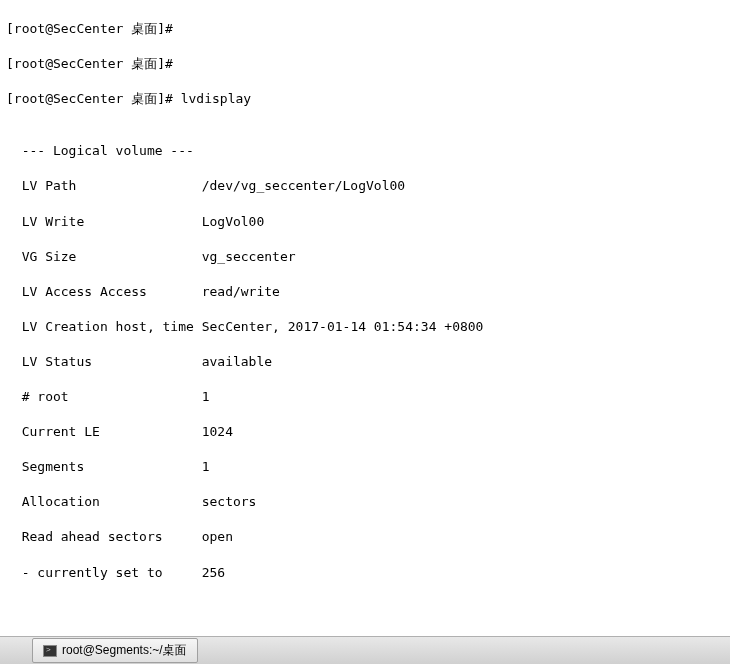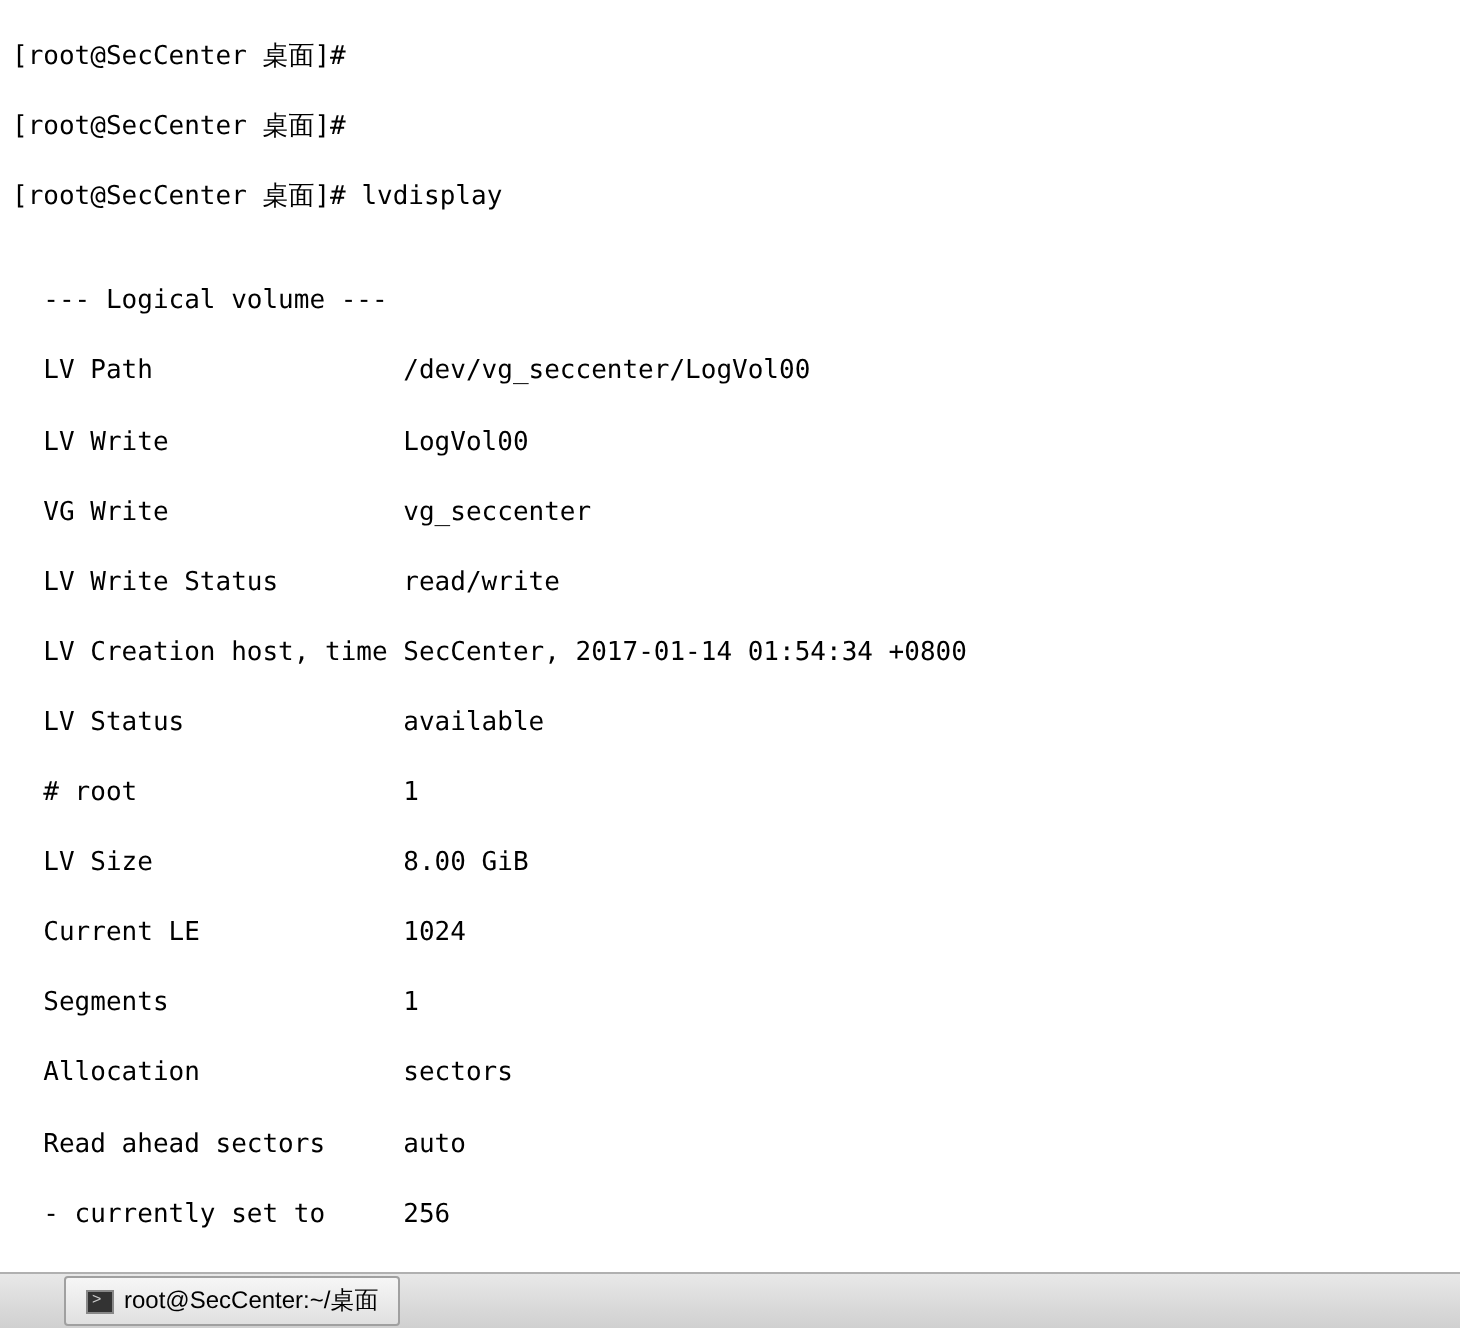--- a/index.html
+++ b/index.html
@@ -68,33 +68,32 @@
 <body>
 
 <div class="terminal">
 <div>[root@SecCenter 桌面]#</div>
 <div>[root@SecCenter 桌面]#</div>
 <div>[root@SecCenter 桌面]# lvdisplay</div>
 <div>
 <div>  --- Logical volume ---</div>
 <div><span class="pad-keys">  LV Path</span><span>/dev/vg_seccenter/LogVol00</span></div>
 <div><span class="pad-keys">  LV Write</span><span>LogVol00</span></div>
-<div><span class="pad-keys">  VG Write</span><span>vg_seccenter</span></div>
-<div><span class="pad-keys">  LV Write Status</span><span>read/write</span></div>
+<div><span class="pad-keys">  VG Size</span><span>vg_seccenter</span></div>
+<div><span class="pad-keys">  LV Access Access</span><span>read/write</span></div>
 <div><span>  LV Creation host, time </span><span>SecCenter, 2017-01-14 01:54:34 +0800</span></div>
 <div><span class="pad-keys">  LV Status</span><span>available</span></div>
 <div><span class="pad-keys">  # root</span><span>1</span></div>
-<div><span class="pad-keys">  LV Size</span><span>8.00 GiB</span></div>
 <div><span class="pad-keys">  Current LE</span><span>1024</span></div>
 <div><span class="pad-keys">  Segments</span><span>1</span></div>
 <div><span class="pad-keys">  Allocation</span><span>sectors</span></div>
-<div><span class="pad-keys">  Read ahead sectors</span><span>auto</span></div>
+<div><span class="pad-keys">  Read ahead sectors</span><span>open</span></div>
 <div><span class="pad-keys">  - currently set to</span><span>256</span></div>
 
 </div>
 </div>
 
 <div class="taskbar">
   <div class="task-button">
     <span class="terminal-icon"></span>
-    <span>root@SecCenter:~/桌面</span>
+    <span>root@Segments:~/桌面</span>
   </div>
 </div>
 
 </body></html>

